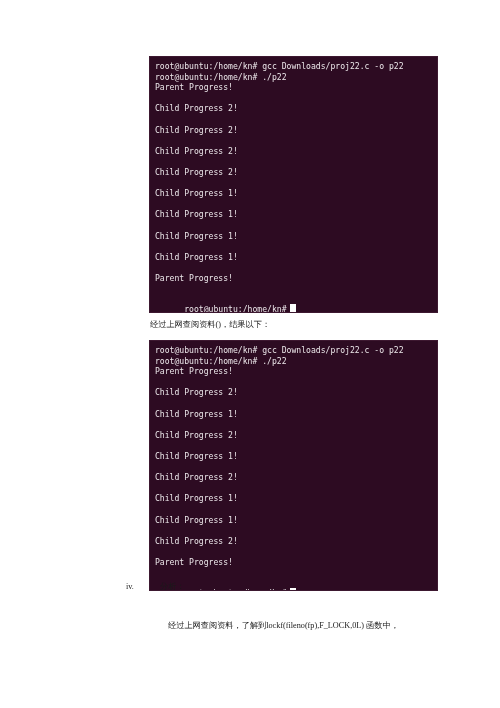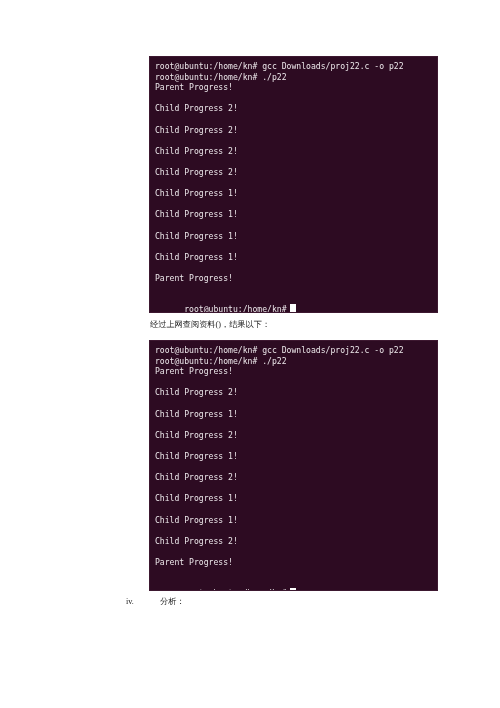--- a/index.html
+++ b/index.html
@@ -82,21 +82,21 @@
     font-size: 8.2px;
     line-height: 12px;
     white-space: pre;
   }
   #caption-nolockf {
     left: 150px;
     top: 319px;
   }
   #heading-analysis {
     left: 126px;
-    top: 596px;
+    top: 581px;
   }
   #heading-analysis .marker {
     display: inline-block;
     width: 34px;
   }
   #analysis-paragraph {
     left: 168px;
     top: 620px;
   }
 </style>
@@ -162,14 +162,15 @@
         <div class="term-line">Parent Progress!</div>
         <div class="term-line spacer">&nbsp;</div>
       </div>
     <div class="term-line tight">
       <span class="term-prompt">root@ubuntu:/home/kn#</span><span class="cursor-block"></span>
     </div>
   </div>
 
   <div class="doc-text" id="heading-analysis"><span class="marker">iv.</span><span>分析：</span></div>
 
+  <div class="doc-text" id="analysis-paragraph">经过上网查阅资料，了解到lockf(fileno(fp),F_LOCK,0L) 函数中，</div>
 
 </div>
 
 </body></html>

